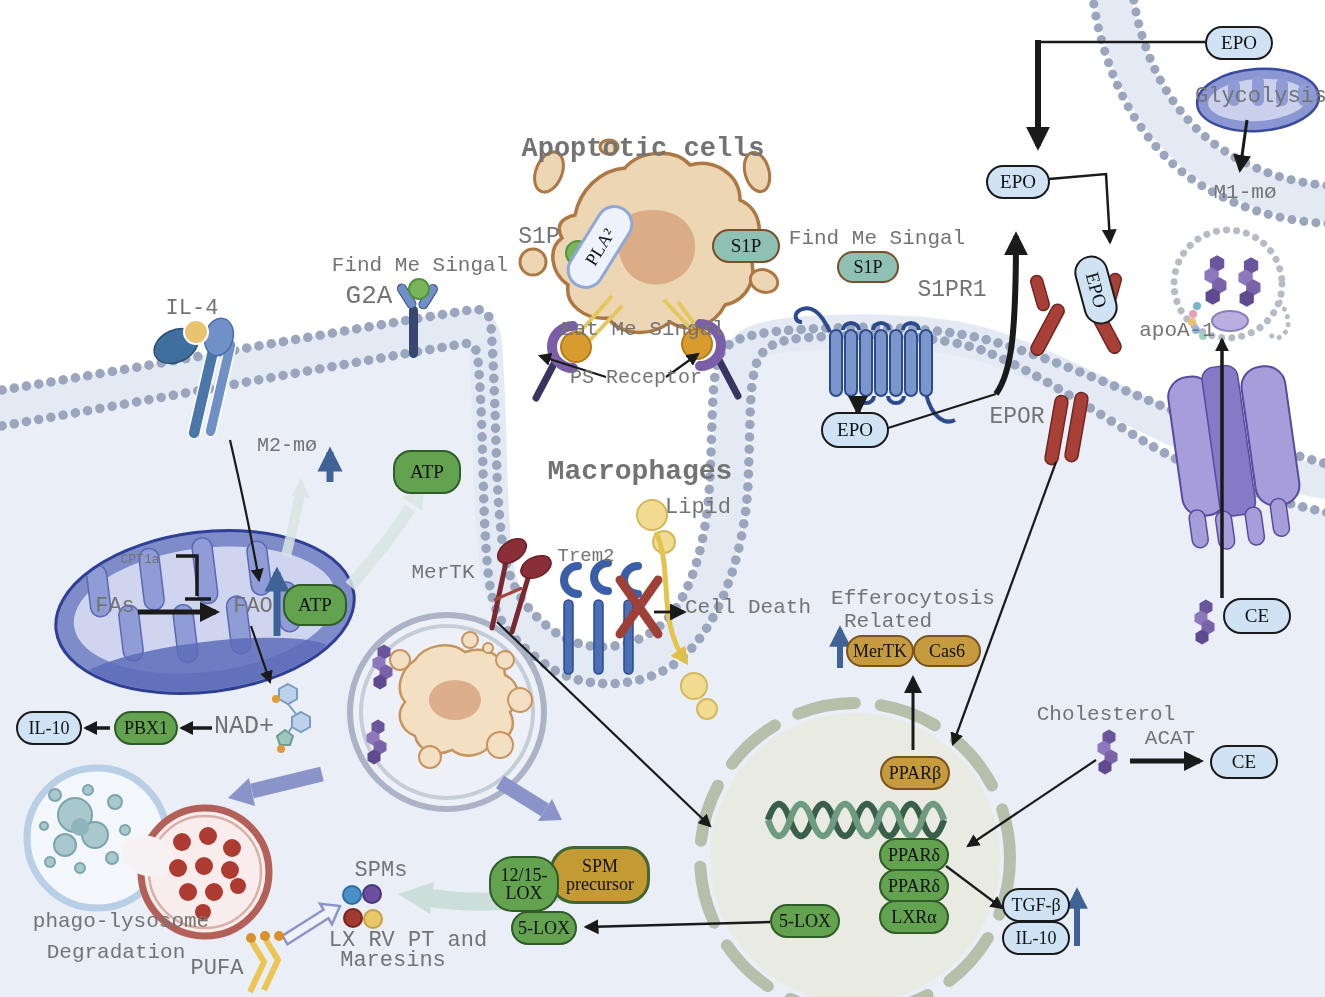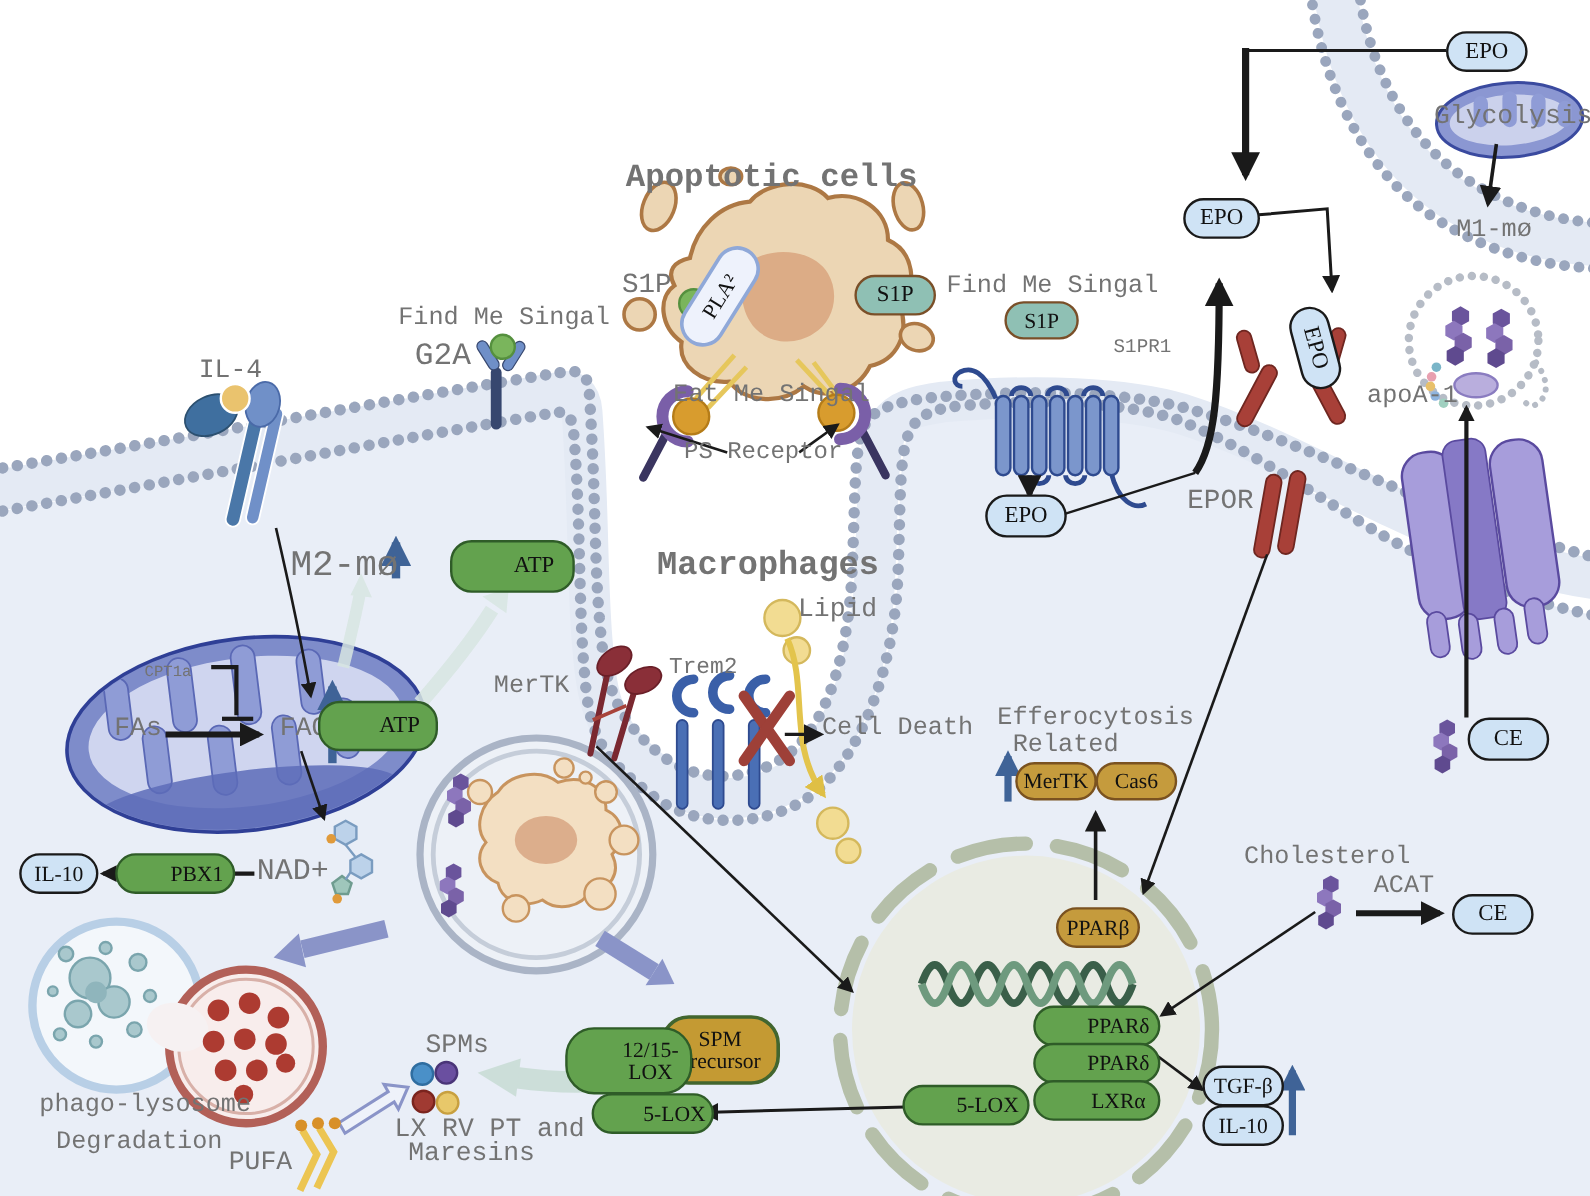--- a/index.html
+++ b/index.html
@@ -5,21 +5,21 @@
   html,body{margin:0;padding:0;background:#ffffff;}
   #fig{position:relative;width:1325px;height:997px;overflow:hidden;background:#ffffff;
        font-family:"Liberation Serif","DejaVu Serif",serif;}
   #fig svg{position:absolute;left:0;top:0;}
   .lbl{position:absolute;transform:translate(-50%,-50%);color:#737373;white-space:nowrap;
        font-family:Liberation Mono, monospace;line-height:1.05;}
   .lbl.b{font-weight:bold;margin-top:18px;}
   .badge{position:absolute;transform:translate(-50%,-50%);display:flex;align-items:center;
        justify-content:center;border-radius:999px;color:#111;text-align:center;
        white-space:pre-line;line-height:1.02;font-family:"Liberation Serif","DejaVu Serif",serif;}
-  .badge.green{background:var(--green-badge,#63a24e);border:2.5px solid var(--green-badge-border,#2f5c28);padding-left:36px;}
+  .badge.green{background:var(--green-badge,#63a24e);border:2.5px solid var(--green-badge-border,#2f5c28);}
   .badge.gold{background:var(--gold-badge,#c59b3d);border:2.5px solid var(--gold-badge-border,#7a5220);}
   .badge.mustard{background:var(--mustard-badge,#c49a33);border:3px solid var(--mustard-badge-border,#42662f);margin-top:32px;}
   .badge.blue{background:var(--blue-capsule,#cfe3f5);border:2.5px solid #1a1a1a;}
   .badge.teal{background:var(--teal-badge,#8fc0b4);border:2.5px solid var(--teal-badge-border,#7a4f28);}
   .badge.pla{background:#eef2fc;border:3px solid #8fa8d8;}
   .badge.sq{border-radius:18px;}
 </style>
 </head>
 <body>
 
@@ -364,23 +364,23 @@
 </svg>
 
 <div class="lbl b" style="left:643px;top:131px;font-size:27px">Apoptotic cells</div>
 <div class="lbl" style="left:539px;top:237px;font-size:23px">S1P</div>
 <div class="lbl" style="left:643px;top:330px;font-size:21px">Eat Me Singal</div>
 <div class="lbl" style="left:636px;top:377px;font-size:20px">PS Receptor</div>
 <div class="lbl b" style="left:640px;top:454px;font-size:28px">Macrophages</div>
 <div class="lbl" style="left:420px;top:266px;font-size:21px">Find Me Singal</div>
 <div class="lbl" style="left:369px;top:297px;font-size:26px">G2A</div>
 <div class="lbl" style="left:192px;top:309px;font-size:22px">IL-4</div>
-<div class="lbl" style="left:287px;top:473px;font-size:30px">M2-mø</div>
+<div class="lbl" style="left:287px;top:445px;font-size:20px">M2-mø</div>
 <div class="lbl" style="left:877px;top:239px;font-size:21px">Find Me Singal</div>
-<div class="lbl" style="left:952px;top:290px;font-size:16px">S1PR1</div>
+<div class="lbl" style="left:952px;top:290px;font-size:23px">S1PR1</div>
 <div class="lbl" style="left:1017px;top:417px;font-size:23px">EPOR</div>
 <div class="lbl" style="left:1177px;top:331px;font-size:21px">apoA-1</div>
 <div class="lbl" style="left:1261px;top:97px;font-size:22px">Glycolysis</div>
 <div class="lbl" style="left:1245px;top:193px;font-size:21px">M1-mø</div>
 <div class="lbl" style="left:140px;top:560px;font-size:13px">CPT1a</div>
 <div class="lbl" style="left:115px;top:607px;font-size:22px">FAs</div>
 <div class="lbl" style="left:253px;top:607px;font-size:22px">FAO</div>
 <div class="lbl" style="left:244px;top:727px;font-size:25px">NAD+</div>
 <div class="lbl" style="left:121px;top:922px;font-size:21px">phago-lysosome</div>
 <div class="lbl" style="left:116px;top:953px;font-size:21px">Degradation</div>

